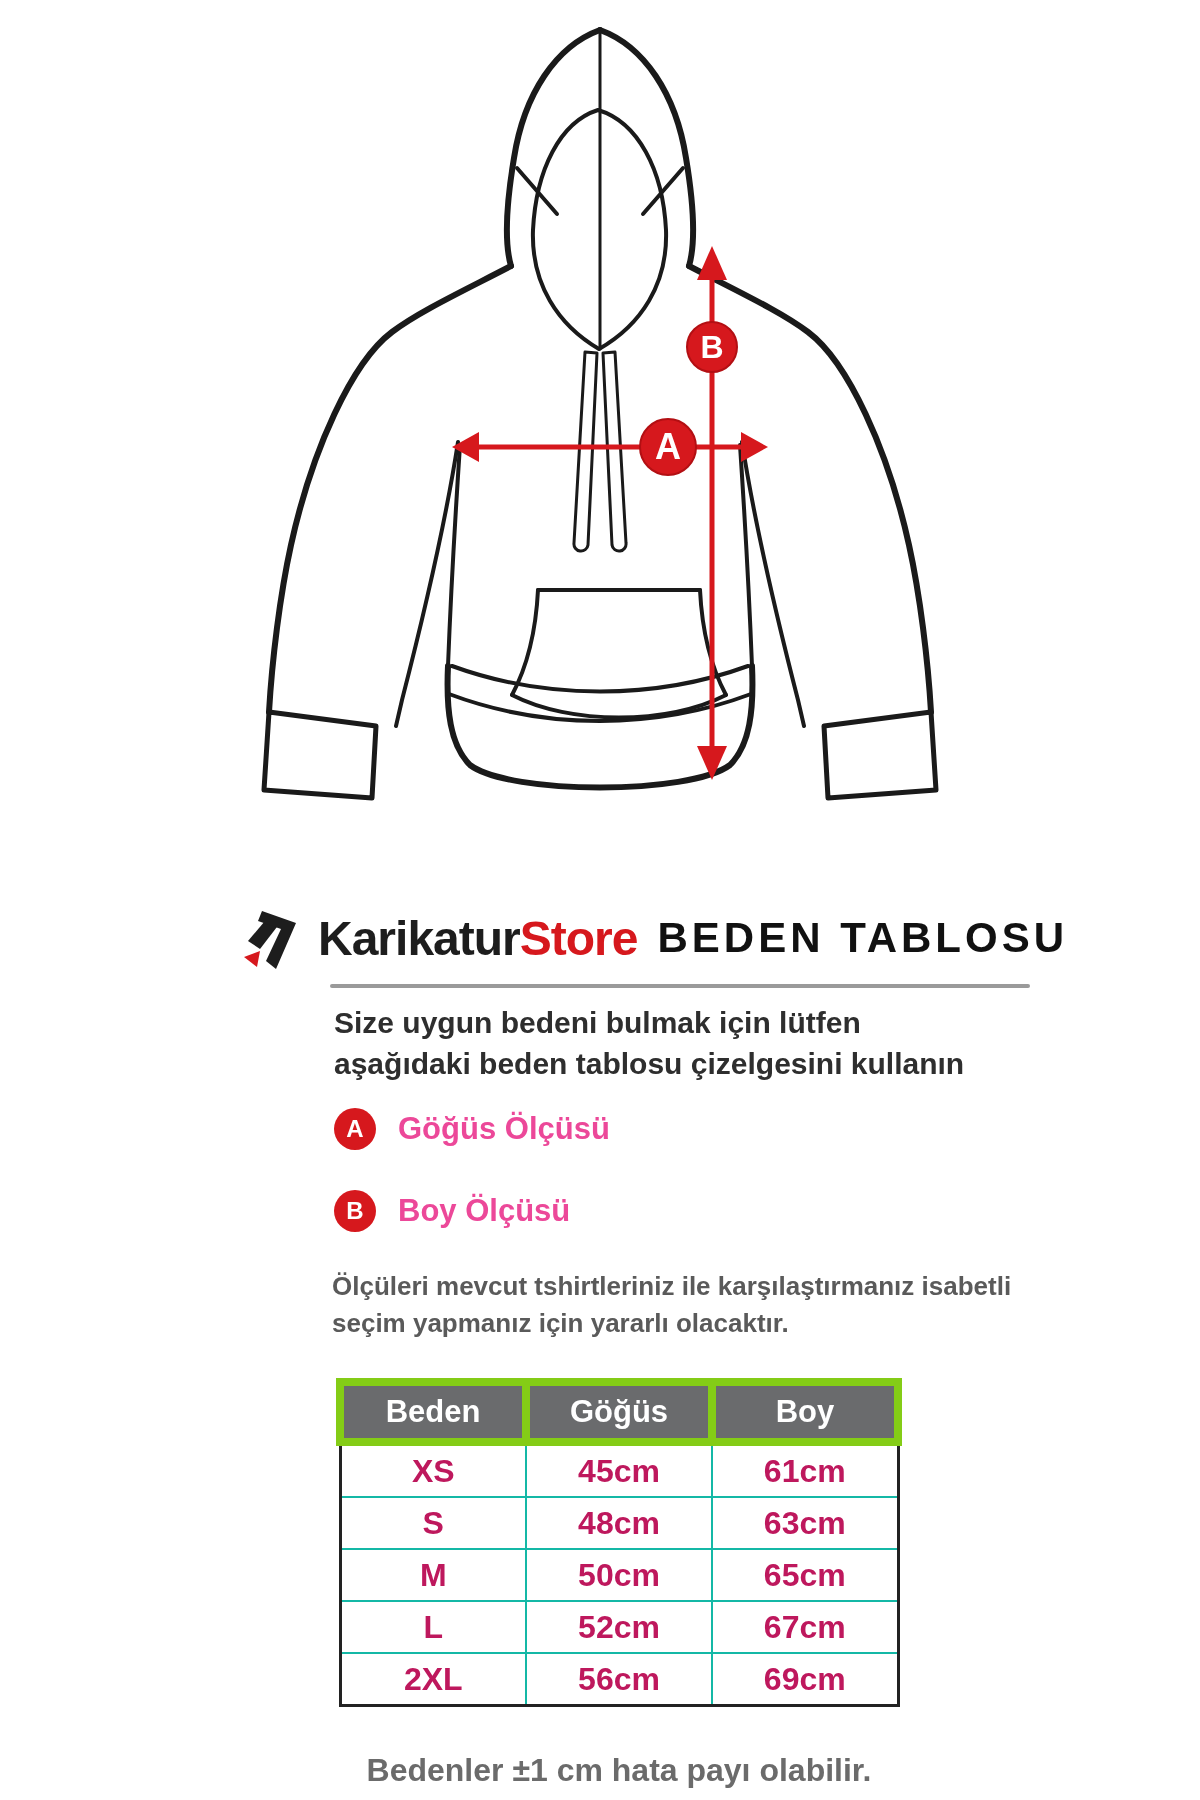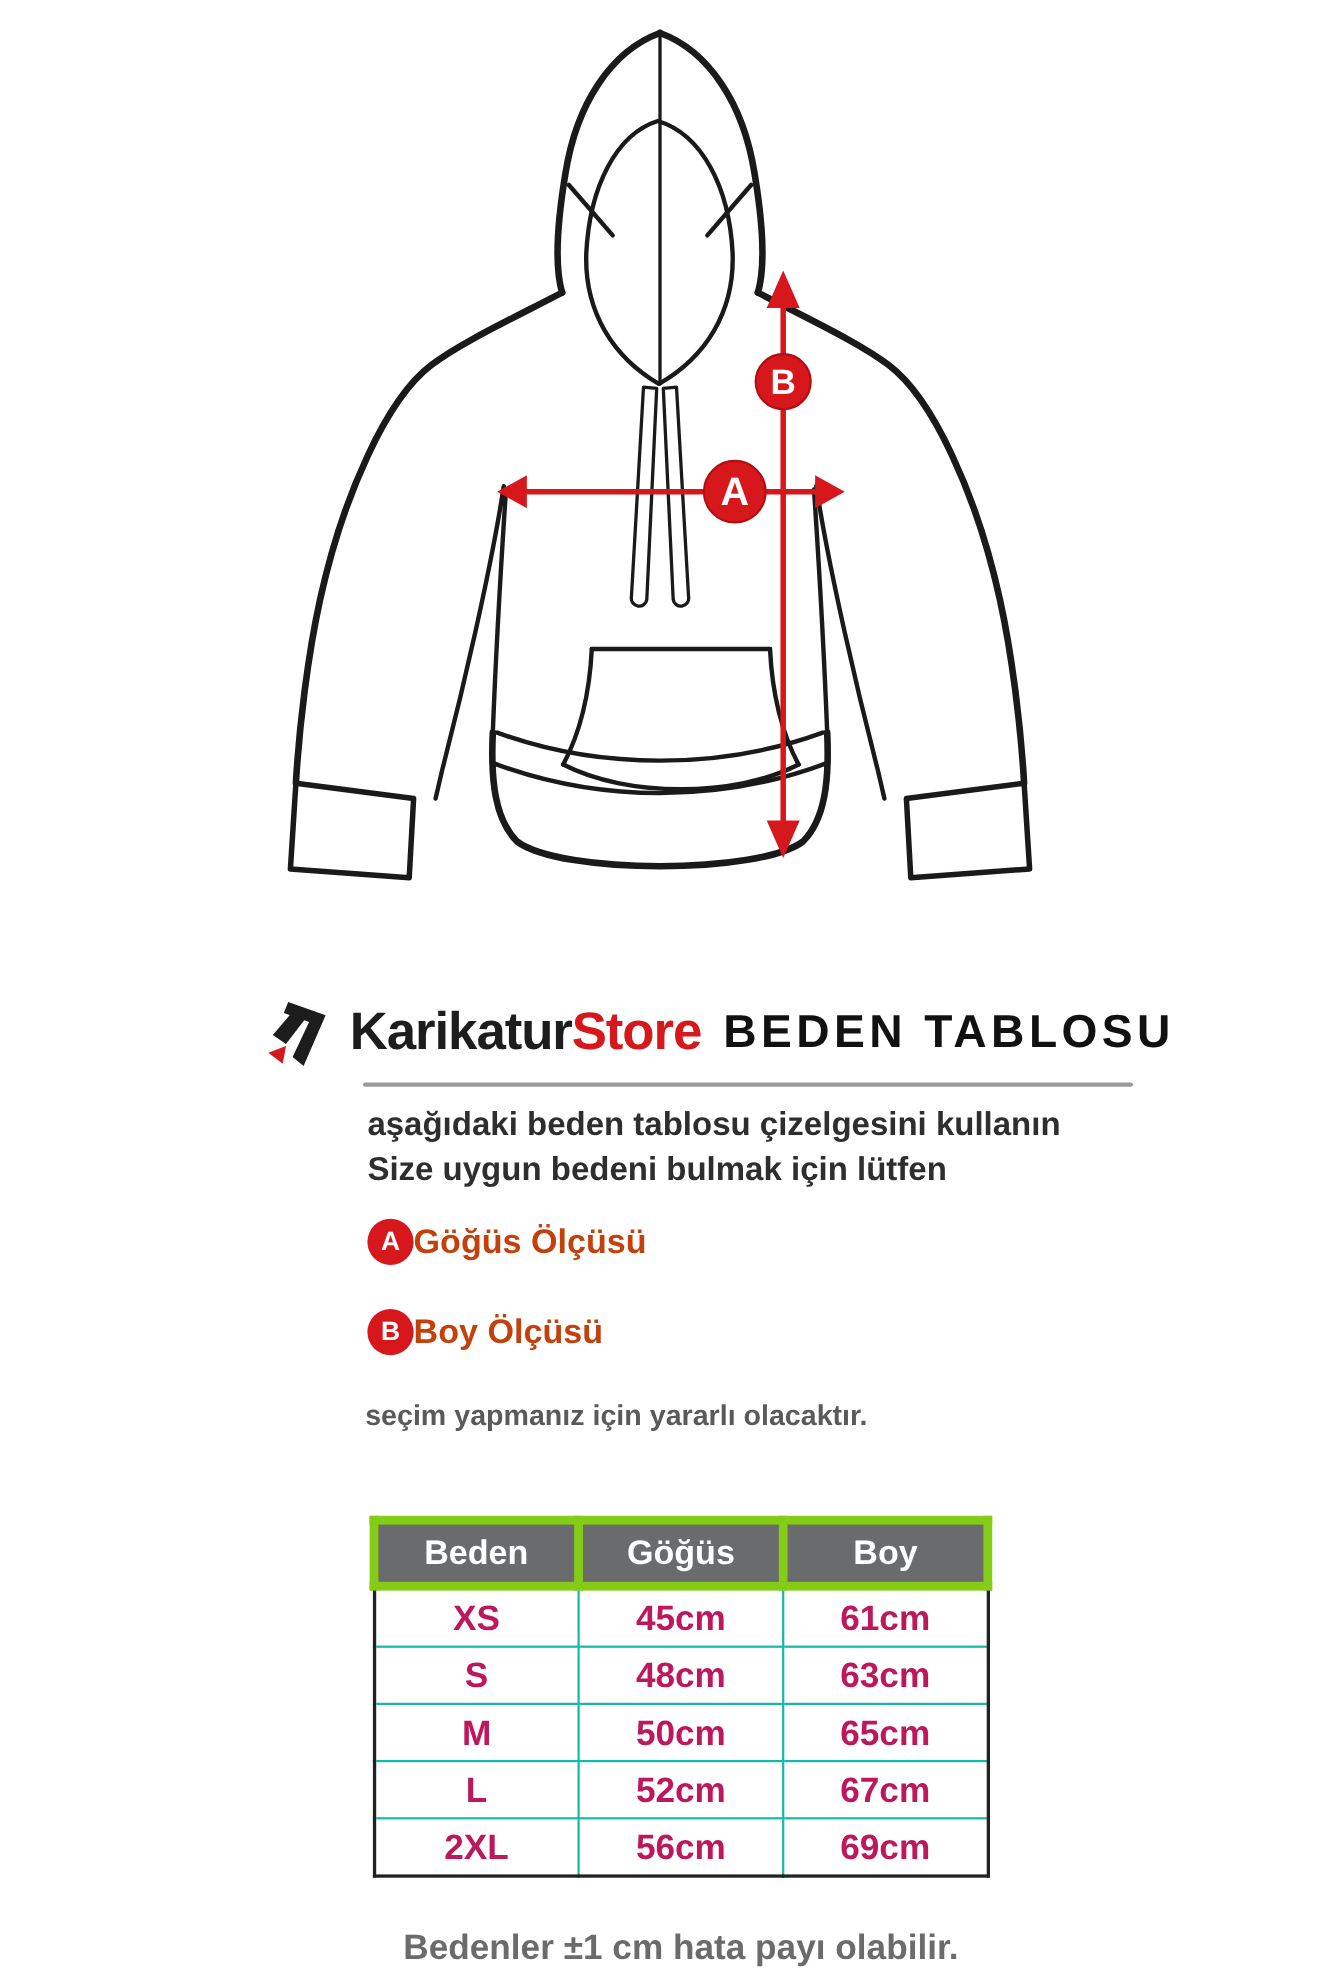--- a/index.html
+++ b/index.html
@@ -17,21 +17,21 @@
   .section-title{font-size:42px;font-weight:bold;letter-spacing:4px;color:#111;margin-left:20px;white-space:nowrap;}
 
   .divider{position:absolute;top:984px;left:330px;width:700px;height:4px;background:#9a9a9a;border-radius:2px;}
 
   .intro{position:absolute;top:1002px;left:334px;width:720px;font-size:30px;line-height:41px;color:#2e2e2e;font-weight:600;}
 
   .legend-item{position:absolute;left:334px;display:flex;align-items:center;}
   .legend-item.a{top:1108px;}
   .legend-item.b{top:1190px;}
   .legend-badge{width:42px;height:42px;border-radius:50%;background:#d6181d;color:#fff;display:flex;align-items:center;justify-content:center;font-size:24px;font-weight:bold;flex:0 0 auto;}
-  .legend-label{font-size:31px;font-weight:600;color:#c2410c;white-space:nowrap;}
+  .legend-label{margin-left:22px;font-size:31px;font-weight:600;color:#ec4899;white-space:nowrap;}
 
   .note{position:absolute;top:1268px;left:332px;width:700px;font-size:26px;line-height:37px;color:#5a5a5a;font-weight:600;}
 
   table.size-table{position:absolute;top:1378px;left:336px;width:566px;border-collapse:collapse;table-layout:fixed;border:3px solid #222;}
   table.size-table th{background:#6a6b6d;color:#fff;font-size:31px;font-weight:600;height:50px;border:8px solid #84cc16;text-align:center;}
   table.size-table td{background:#fff;color:#be185d;font-size:32px;font-weight:600;height:48px;border:2px solid #14b8a6;text-align:center;}
 
   .footnote{position:absolute;top:1752px;left:286px;width:666px;text-align:center;font-size:32px;font-weight:600;color:#6b6b6b;}
 </style>
 </head>
@@ -105,34 +105,35 @@
       <path d="M24 10 L58 22 L38 68 L28 60 L43 28 L20 20 Z" fill="#1d1d1d"></path>
       <path d="M6 56 L22 50 L19 66 Z" fill="#d6181d"></path>
     </svg>
     <span class="brand-text"><span>Karikatur</span><span class="accent">Store</span></span>
     <span class="section-title">BEDEN TABLOSU</span>
   </div>
 
   <div class="divider"></div>
 
   <div class="intro">
+    <div>Size uygun bedeni bulmak için lütfen</div>
     <div>aşağıdaki  beden tablosu çizelgesini kullanın</div>
-    <div>Size uygun bedeni bulmak için lütfen</div>
   </div>
 
   <div class="legend-item a">
     <span class="legend-badge">A</span>
     <span class="legend-label">Göğüs Ölçüsü</span>
   </div>
   <div class="legend-item b">
     <span class="legend-badge">B</span>
     <span class="legend-label">Boy Ölçüsü</span>
   </div>
 
   <div class="note">
+    <div>Ölçüleri mevcut tshirtleriniz ile karşılaştırmanız isabetli</div>
     <div>seçim yapmanız için yararlı olacaktır.</div>
   </div>
 
   <table class="size-table">
     <thead>
       <tr>
         <th>Beden</th>
         <th>Göğüs</th>
         <th>Boy</th>
       </tr>

